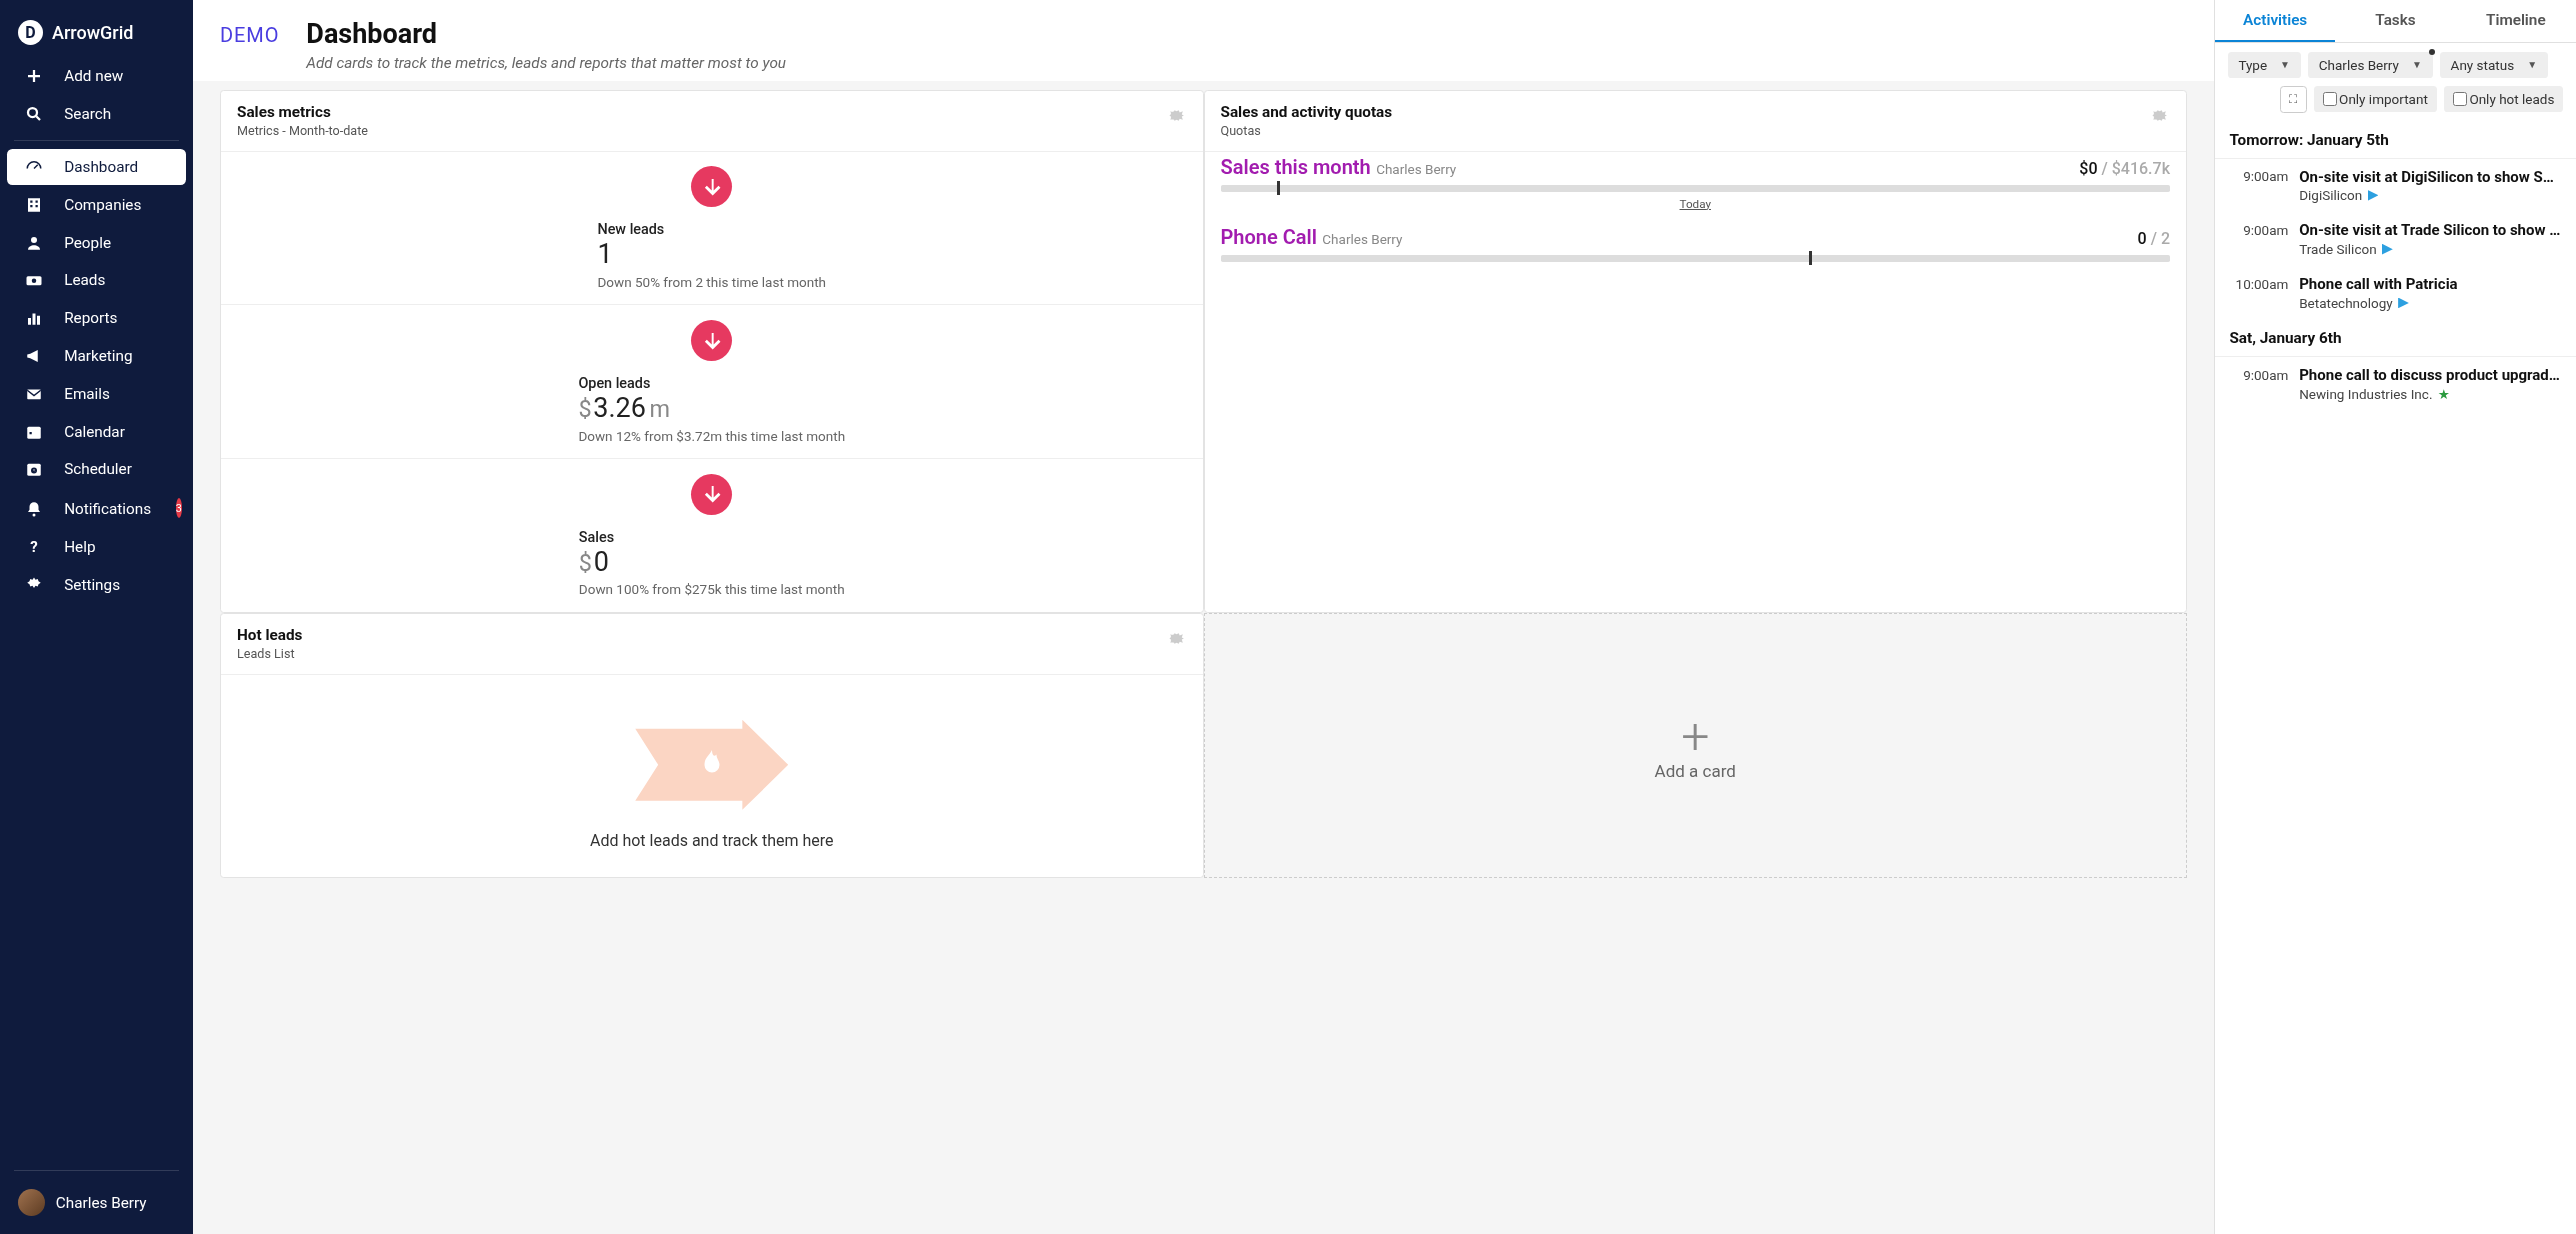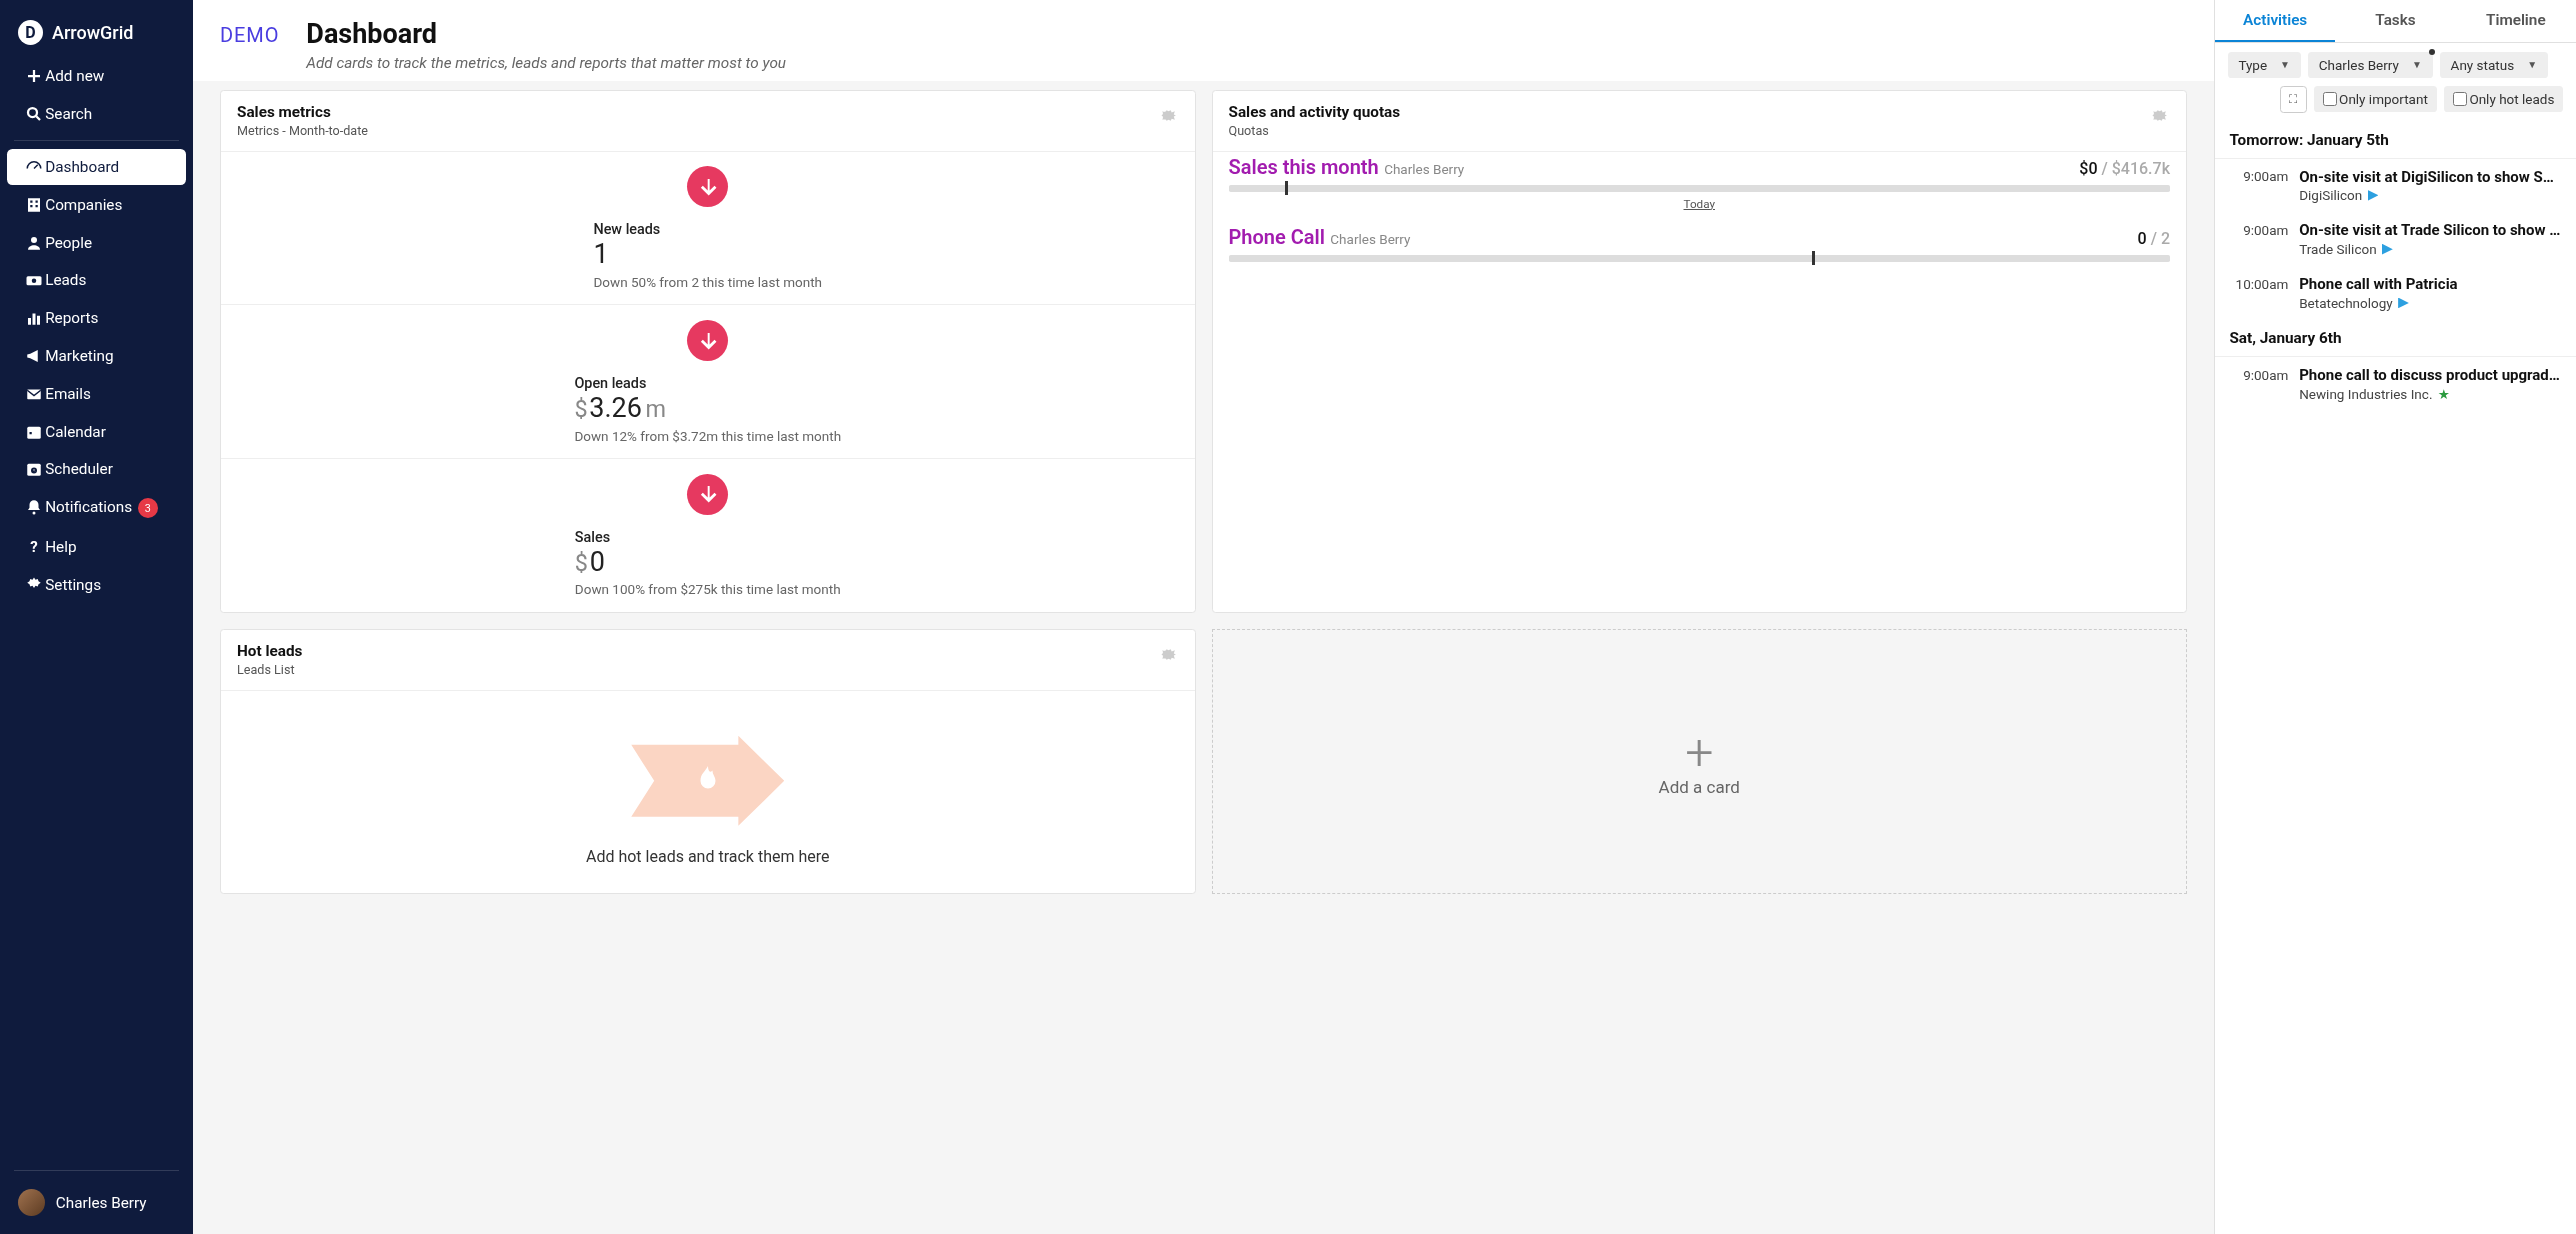--- a/index.html
+++ b/index.html
@@ -1,35 +1,35 @@
 <!DOCTYPE html>
 <html style="font-size:14.4px"><head>
 <meta charset="utf-8">
 <style>
 * { margin: 0; padding: 0; box-sizing: border-box; font-family: -apple-system, BlinkMacSystemFont, "Segoe UI", Roboto, sans-serif; }
 body { display: flex; height: 100vh; background: #fff; overflow: hidden; }
 .sidebar { width: 193px; background: #0f1b3d; color: #fff; display: flex; flex-direction: column; padding: 7.2px 0; }
 .sidebar-logo { display: flex; align-items: center; gap: 9px; padding: 12.6px 18px; font-size: 18px; font-weight: 500; }
 .logo-circle { width: 25px; height: 25px; border-radius: 50%; background: #fff; color: #0f1b3d; display: flex; align-items: center; justify-content: center; font-weight: 700; font-size: 16px; }
-.sidebar-item { display: flex; align-items: flex-start; gap: 2px; padding: 9px 18px; font-size: 15.3px; cursor: pointer; border-radius: 5.4px; margin: 0.9px 7.2px; }
+.sidebar-item { display: flex; align-items: flex-end; gap: 21px; padding: 9px 18px; font-size: 15.3px; cursor: pointer; border-radius: 5.4px; margin: 0.9px 7.2px; }
 .sidebar-item.active { background: #fff; color: #0f1b3d; }
 .sidebar-icon { width: 18px; height: 18px; display: inline-flex; align-items: center; justify-content: center; flex-shrink: 0; }
 .sidebar-divider { height: 0.9px; background: rgba(255,255,255,0.15); margin: 7.2px 14.4px; }
 .sidebar-spacer { flex: 1; }
 .sidebar-user { display: flex; align-items: center; gap: 10.8px; padding: 10.8px 18px; font-size: 15.3px; }
 .avatar { width: 27px; height: 27px; border-radius: 50%; background: linear-gradient(135deg,#a0724f,#5c3b22); }
 .badge { background: #e63946; color: #fff; border-radius: 50%; width: 20px; height: 20px; font-size: 10.8px; display: inline-flex; align-items: center; justify-content: center; margin-left: 3.6px; }
 .main { flex: 1; display: flex; overflow: hidden; }
 .content { flex: 1; padding: 18px 27px; overflow-y: auto; background: #f5f5f5; position:relative; }
 .content::before { content:''; position:absolute; top:0; left:0; right:0; height:81px; background:#fff; z-index:0;}
 .header { display: flex; align-items: flex-start; gap: 27px; margin-bottom: 18px; position:relative; z-index:1;}
 .demo-badge { color: #4a3de0; font-weight: 400; font-size: 20px; letter-spacing: 0.9px; padding-top:5.4px;}
 .page-title { font-size: 27px; font-weight: 700; color: #111; }
 .page-subtitle { font-style: italic; color: #666; font-size: 15.3px; margin-top: 3.6px; }
-.cards-grid { display: grid; grid-template-columns: 1fr 1fr; gap: 16px; margin-top:18px; }
+.cards-grid { display: grid; grid-template-columns: 1fr 1fr; gap: 0; margin-top:18px; }
 .card { background: #fff; border: 0.9px solid #e3e3e3; border-radius: 3.6px; }
 .card-header { padding: 12.6px 16px; display: flex; justify-content: space-between; align-items: flex-start; border-bottom: 0.9px solid #eee; }
 .card-title { font-size: 15.3px; font-weight: 700; color: #111; }
 .card-subtitle { font-size: 12.6px; color: #555; margin-top: 1.8px; }
 .gear { width: 25px; height: 25px; color: #ccc; cursor: pointer; }
 .metric-row { display: flex; align-items: center; gap: 14.4px; padding: 14.4px 16px; border-bottom: 0.9px solid #eee; flex-direction: column; }
 .metric-row:last-child { border-bottom: none; }
 .down-icon { width: 41px; height: 41px; border-radius: 50%; background: #e63960; display: flex; align-items: center; justify-content: center; flex-shrink:0;}
 .down-icon svg { width: 23.4px; height: 23.4px; fill: #fff; }
 .metric-label { font-size: 14.4px; color: #222; font-weight: 500; }

